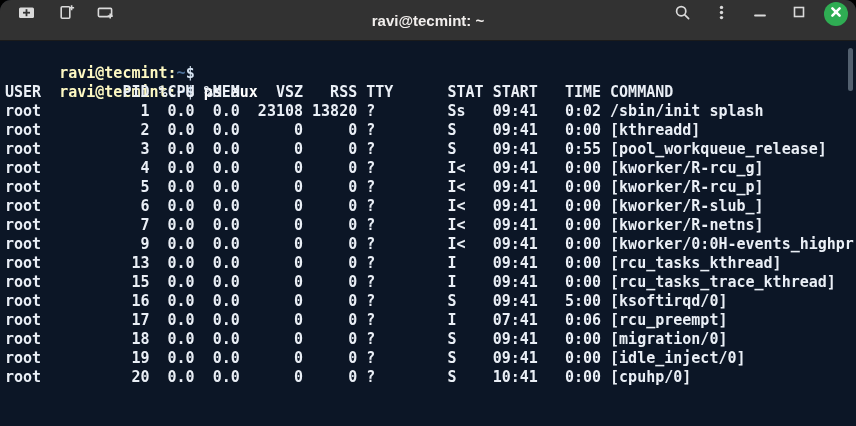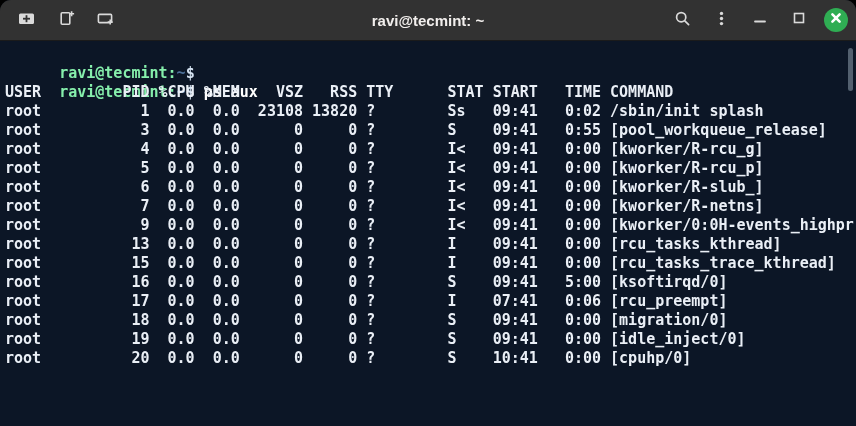--- a/index.html
+++ b/index.html
@@ -9,21 +9,21 @@
     border-radius:11px 11px 0 0;
     overflow:hidden;
     background:#0c1626;
     font-family:"Liberation Sans", sans-serif;
     position:relative;
   }
   
   .titlebar {
     height:41px; background:#323232;
     border-bottom:1px solid #1b1b1b;
-    display:flex; align-items:center;
+    display:flex; align-items:flex-start;
     position:relative;
     user-select:none;
   }
   .tb-left { display:flex; align-items:center; padding-left:12px; gap:12px; }
   .tb-btn {
     width:28px; height:28px; border-radius:5px;
     display:flex; align-items:center; justify-content:center;
     cursor:pointer;
   }
   .tb-title {
@@ -43,21 +43,21 @@
     position:relative;
     height:384px;
     padding:4px 0 0 5px;
     font-family:"DejaVu Sans Mono", monospace;
     font-size:15px; font-weight:700;
     line-height:19px;
     color:#eaeff6;
     overflow:hidden;
   }
   .term-line { white-space:pre; height:19px; }
-  .c-host   { color:#86efac; }
+  .c-host   { color:#fef9c3; }
   .c-tilde  { color:#4d7099; }
   .c-dollar { color:#d6e3f2; }
   .c-cmd    { color:#ffffff; margin-left:9px; }
   .scroll-thumb {
     position:absolute; right:3px; top:7px;
     width:5px; height:43px; border-radius:3px;
     background:#53606f;
   }
 </style>
 </head>
@@ -147,20 +147,21 @@
       <span class="c-host">ravi@tecmint</span><span class="c-host">:</span><span class="c-tilde">~</span><span class="c-dollar">$</span>
     </div>
 
     <div class="term-line">
       <span class="c-host">ravi@tecmint</span><span class="c-host">:</span><span class="c-tilde">~</span><span class="c-dollar">$</span><span class="c-cmd">ps aux</span>
     </div>
 
     <div id="ps-output">
         <div class="term-line">USER         PID %CPU %MEM    VSZ   RSS TTY      STAT START   TIME COMMAND</div>
         <div class="term-line">root           1  0.0  0.0  23108 13820 ?        Ss   09:41   0:02 /sbin/init splash</div>
+        <div class="term-line">root           2  0.0  0.0      0     0 ?        S    09:41   0:00 [kthreadd]</div>
         <div class="term-line">root           3  0.0  0.0      0     0 ?        S    09:41   0:55 [pool_workqueue_release]</div>
         <div class="term-line">root           4  0.0  0.0      0     0 ?        I&lt;   09:41   0:00 [kworker/R-rcu_g]</div>
         <div class="term-line">root           5  0.0  0.0      0     0 ?        I&lt;   09:41   0:00 [kworker/R-rcu_p]</div>
         <div class="term-line">root           6  0.0  0.0      0     0 ?        I&lt;   09:41   0:00 [kworker/R-slub_]</div>
         <div class="term-line">root           7  0.0  0.0      0     0 ?        I&lt;   09:41   0:00 [kworker/R-netns]</div>
         <div class="term-line">root           9  0.0  0.0      0     0 ?        I&lt;   09:41   0:00 [kworker/0:0H-events_highpr</div>
         <div class="term-line">root          13  0.0  0.0      0     0 ?        I    09:41   0:00 [rcu_tasks_kthread]</div>
         <div class="term-line">root          15  0.0  0.0      0     0 ?        I    09:41   0:00 [rcu_tasks_trace_kthread]</div>
         <div class="term-line">root          16  0.0  0.0      0     0 ?        S    09:41   5:00 [ksoftirqd/0]</div>
         <div class="term-line">root          17  0.0  0.0      0     0 ?        I    07:41   0:06 [rcu_preempt]</div>

